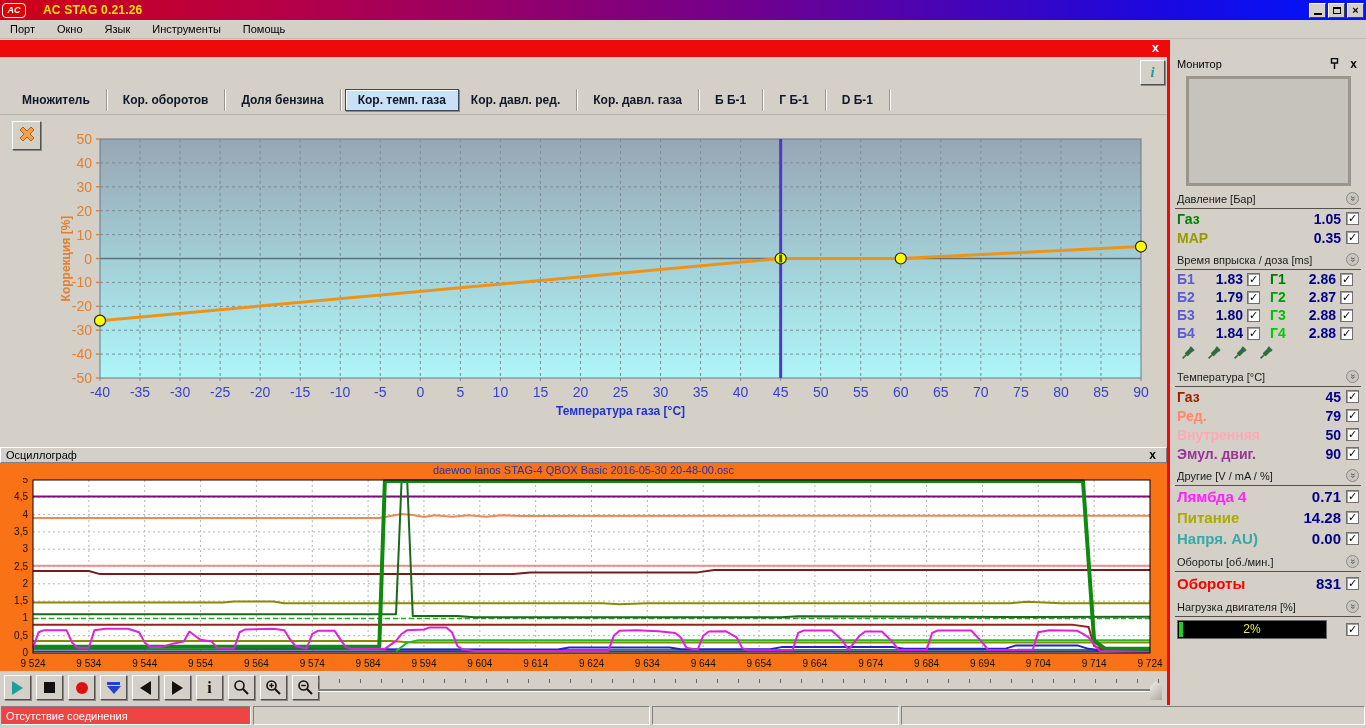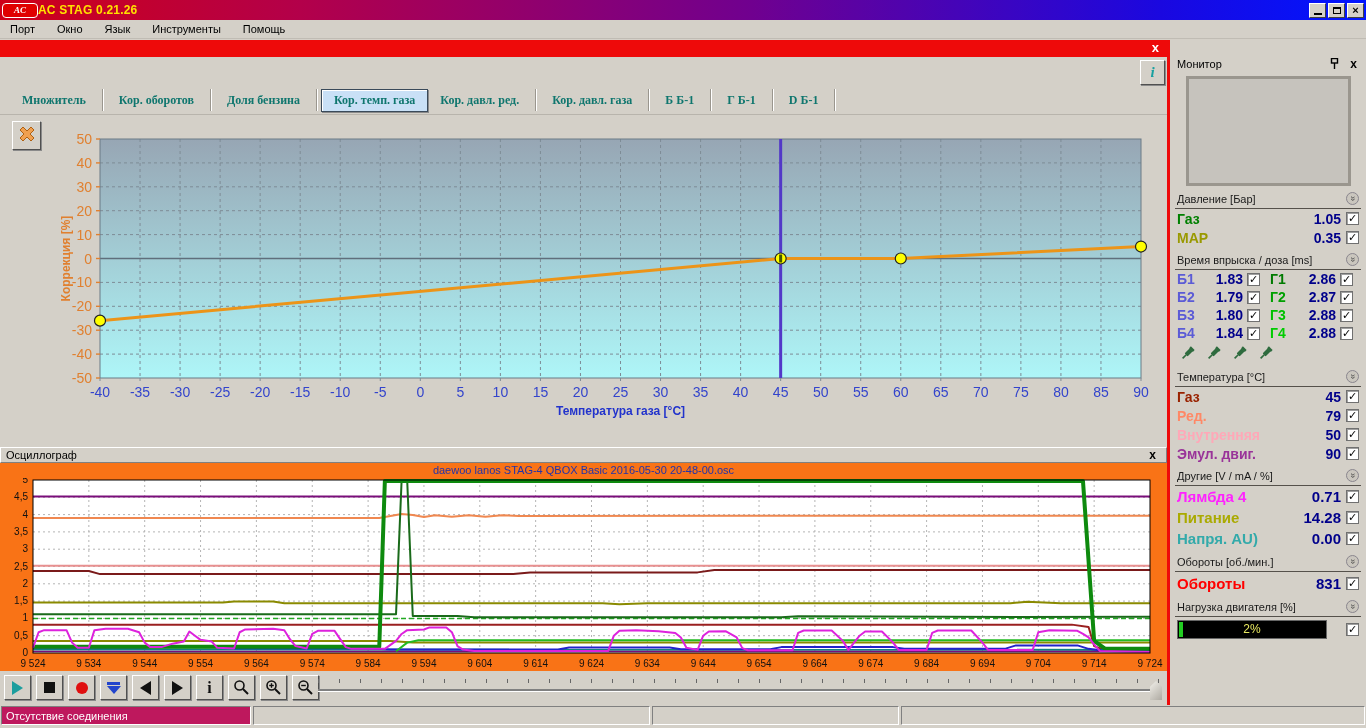--- a/index.html
+++ b/index.html
@@ -4,22 +4,22 @@
 <style>
   * { box-sizing: border-box; margin: 0; padding: 0; }
   html,body { width:1366px; height:728px; overflow:hidden; }
   body { font-family:"Liberation Sans", sans-serif; font-size:11px; background:#D4D0C8; }
   .app { position:relative; width:1366px; height:728px; background:#D4D0C8; overflow:hidden; }
 
   
   .titlebar { position:absolute; left:0; top:0; width:1366px; height:20px;
     background:linear-gradient(90deg,#CE0018 0%,#B3004A 22%,#70008F 55%,#1A08E0 85%,#0016FF 100%);
     display:flex; align-items:center; padding:0 2px; }
-  .app-logo { width:36px; height:15px; background:#E00000; border:1px solid #fff; border-radius:4px;
-    color:#fff; font-weight:bold; font-style:italic; font-size:9px; line-height:13px; text-align:center; margin-right:0;font-family:Liberation Serif, serif; }
+  .app-logo { width:24px; height:15px; background:#E00000; border:1px solid #fff; border-radius:4px;
+    color:#fff; font-weight:bold; font-style:italic; font-size:9px; line-height:13px; text-align:center; margin-right:17px; }
   .title-text { color:#FFE000; font-weight:bold; font-size:12px; letter-spacing:0.2px; }
   .win-btns { margin-left:auto; display:flex; gap:2px; }
   .win-btn { width:17px; height:15px; background:#D4D0C8; border:1px solid; border-color:#fff #404040 #404040 #fff;
     display:flex; align-items:center; justify-content:center; font-size:11px; font-weight:bold; color:#000; }
   .glyph-min { width:8px; height:2px; background:#000; margin-top:8px; }
   .glyph-restore { width:8px; height:7px; border:1px solid #000; border-top:2px solid #000; }
 
   
   .menubar { position:absolute; left:0; top:20px; width:1366px; height:19px; background:#D4D0C8;
     display:flex; align-items:center; gap:22px; padding-left:10px; border-bottom:1px solid #C0BCB4; }
@@ -29,21 +29,21 @@
   .redbar { position:absolute; left:0; top:40px; width:1167px; height:17px; background:#EE0A0A; }
   .redbar-x { position:absolute; right:8px; top:0px; color:#fff; font-weight:bold; font-size:13px; line-height:16px; }
   .red-splitter { position:absolute; left:1167px; top:40px; width:3px; height:665px; background:#EE0A0A; }
 
   
   .tabs { position:absolute; left:0; top:58px; height:27px; display:flex; align-items:center; padding-left:10px; }
   .tab { font-weight:bold; font-size:12px; padding:4px 14px; color:#000; }
   .tab.active { background:#C9E0F6; border:1px solid #3A4A5A; box-shadow:inset 1px 1px 0 #FFFFFF, 1px 1px 0 #8A8A8A; }
   .vsep { width:1px; height:22px; background:#9A968E; margin:0 4px; box-shadow:1px 0 0 #fff; }
   .subtabs { position:absolute; left:0; top:87px; height:26px; display:flex; align-items:center; padding-left:10px; }
-  .subtab { font-weight:bold; font-size:12px; padding:3px 12px; color:#0f766e; white-space:nowrap;font-family:Liberation Serif, serif; }
+  .subtab { font-weight:bold; font-size:12px; padding:3px 12px; color:#0f172a; white-space:nowrap; }
   .subtab.active { background:#C9E0F6; border:1px solid #3A4A5A; box-shadow:inset 1px 1px 0 #FFFFFF, 1px 1px 0 #8A8A8A; }
   .info-btn { position:absolute; left:1140px; top:60px; width:25px; height:25px; background:#D4D0C8;
     border:1px solid; border-color:#fff #505050 #505050 #fff; box-shadow:1px 1px 0 #8a8a8a;
     display:flex; align-items:center; justify-content:center; }
   .info-btn span { font-family:"Liberation Serif", serif; font-style:italic; font-weight:bold; font-size:15px; color:#18A0A0; }
 
   
   .map-panel { position:absolute; left:0; top:114px; width:1167px; height:333px; background:#D4D0C8;
     border-top:1px solid #B8B4AC; }
   .map-close { position:absolute; left:12px; top:6px; width:29px; height:29px; background:#D4D0C8;
@@ -76,21 +76,21 @@
   .trackbar .ticks { position:absolute; left:0; top:0; width:100%; height:4px;
     background:repeating-linear-gradient(90deg,#666 0 1px,transparent 1px 21px); }
   .trackbar .track { position:absolute; left:0; top:10px; width:100%; height:3px;
     background:#808080; border-bottom:1px solid #fff; }
   .trackbar .handle { position:absolute; right:0; top:2px; width:12px; height:19px; background:linear-gradient(135deg,#F2F0EA,#AEAAA2);
     clip-path:polygon(50% 0,100% 30%,100% 100%,0 100%,0 30%); }
 
   
   .statusbar { position:absolute; left:0; top:705px; width:1366px; height:22px; background:#D4D0C8; }
   .sb-cell { position:absolute; top:1px; height:19px; border:1px solid; border-color:#808080 #fff #fff #808080; background:#D4D0C8; }
-  .sb-cell.alert { background:#be185d; color:#fff; padding:3px 4px; }
+  .sb-cell.alert { background:#ef4444; color:#fff; padding:3px 4px; }
 
   
   .monitor { position:absolute; left:1170px; top:40px; width:196px; height:665px; background:#D4D0C8; padding:16px 5px; }
   .mon-header { position:relative; height:17px; line-height:16px; color:#000; padding-left:2px; }
   .mon-header .pin { position:absolute; right:22px; top:2px; }
   .mon-header .mx { position:absolute; right:4px; top:0; font-weight:bold; font-size:12px; }
   .mon-display { margin:3px 10px 0 11px; height:110px; border:3px solid #9A968E; background:#C6C3BD; }
   .sec-header { position:relative; margin-top:5px; height:18px; border-bottom:1px solid #55514B; color:#1A1A1A; padding-left:2px; line-height:16px; }
   .collapse { position:absolute; right:2px; top:1px; width:13px; height:13px; border-radius:50%;
     background:#CAC6BE; border:1px solid #8A868E; color:#444; font-size:9px; line-height:11px; text-align:center; }

